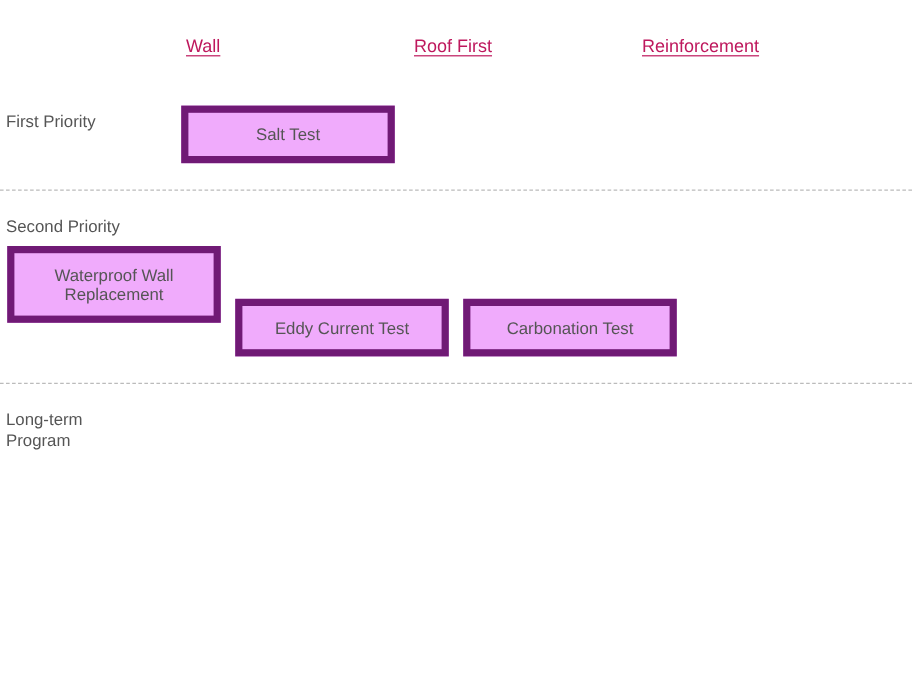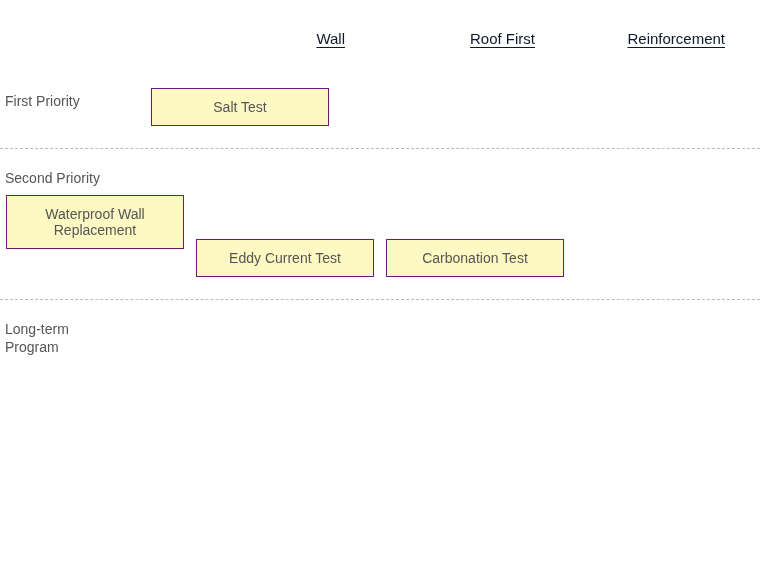--- a/index.html
+++ b/index.html
@@ -31,23 +31,23 @@
       right: 0;
       width: 760px;
     }
 
     .header-spacer {
       width: 155px;
       flex-shrink: 0;
     }
 
     .header-col {
-      text-align: right;
+      text-align: left;
       font-size: 15px;
-      color: #0f172a;
+      color: #be185d;
       text-decoration: underline;
       text-underline-offset: 3px;
     }
 
     .header-wall {
       width: 190px;
       flex-shrink: 0;
     }
 
     .header-roof {
@@ -96,27 +96,27 @@
     .cell {
       width: 190px;
       flex-shrink: 0;
       padding: 4px 6px;
       display: flex;
       flex-direction: column;
       gap: 8px;
     }
 
     .box {
-      border: 1px solid #701a75;
+      border: 6px solid #701a75;
       border-radius: 0;
       padding: 10px 8px;
       text-align: center;
       font-size: 14px;
       color: #555;
-      background: #fef9c3;
+      background: #f0abfc;
       font-weight: 300;
     }
 
     .dashed-separator {
       width: 100%;
       border: none;
       border-top: 1.5px dashed #bbb;
       margin: 8px 0;
     }
 

